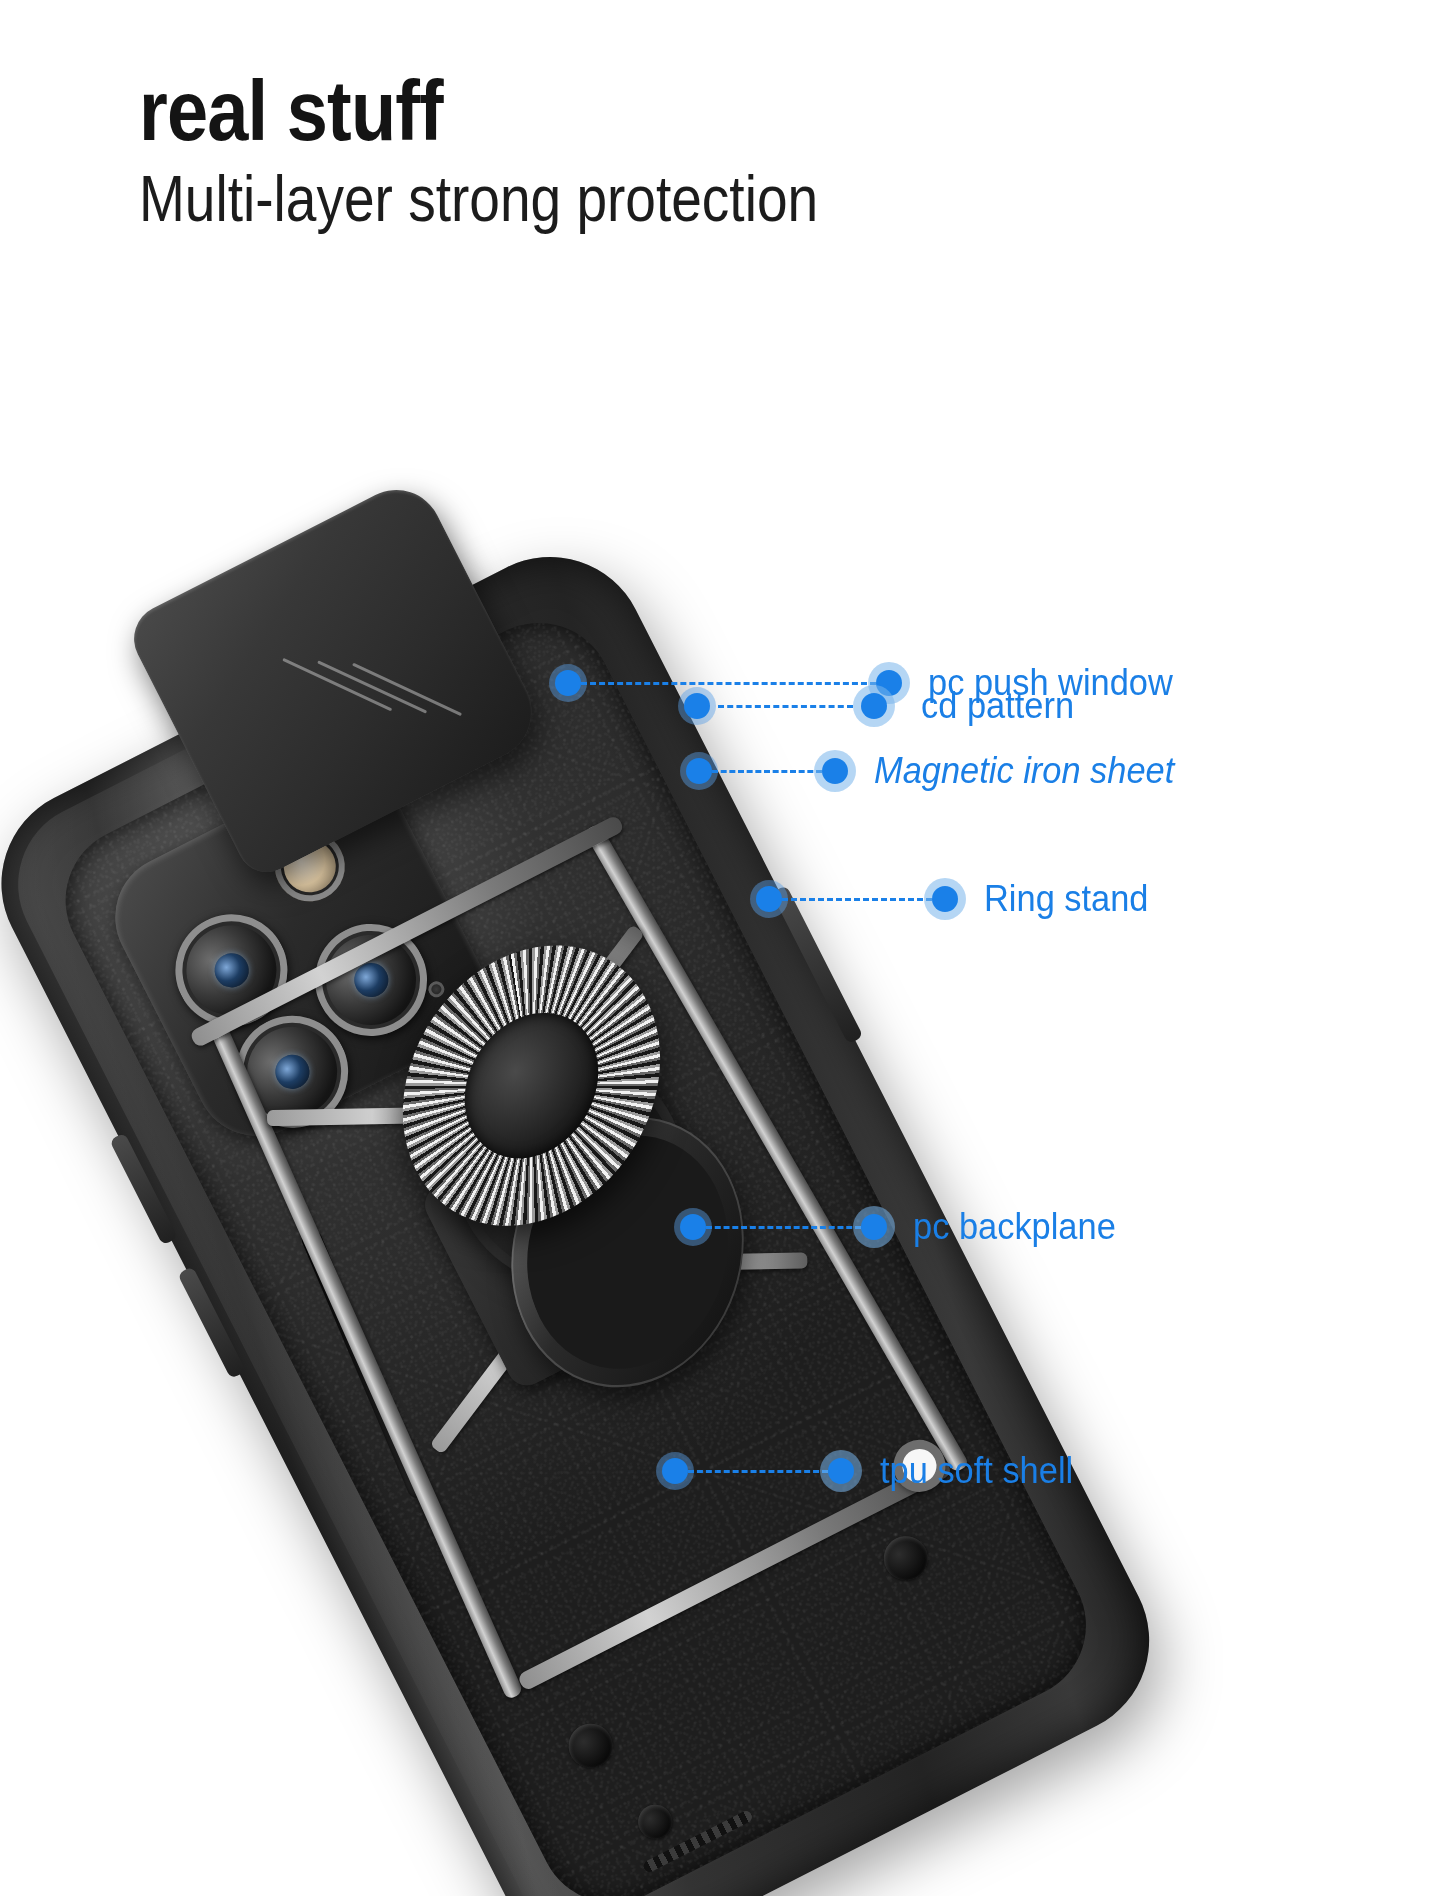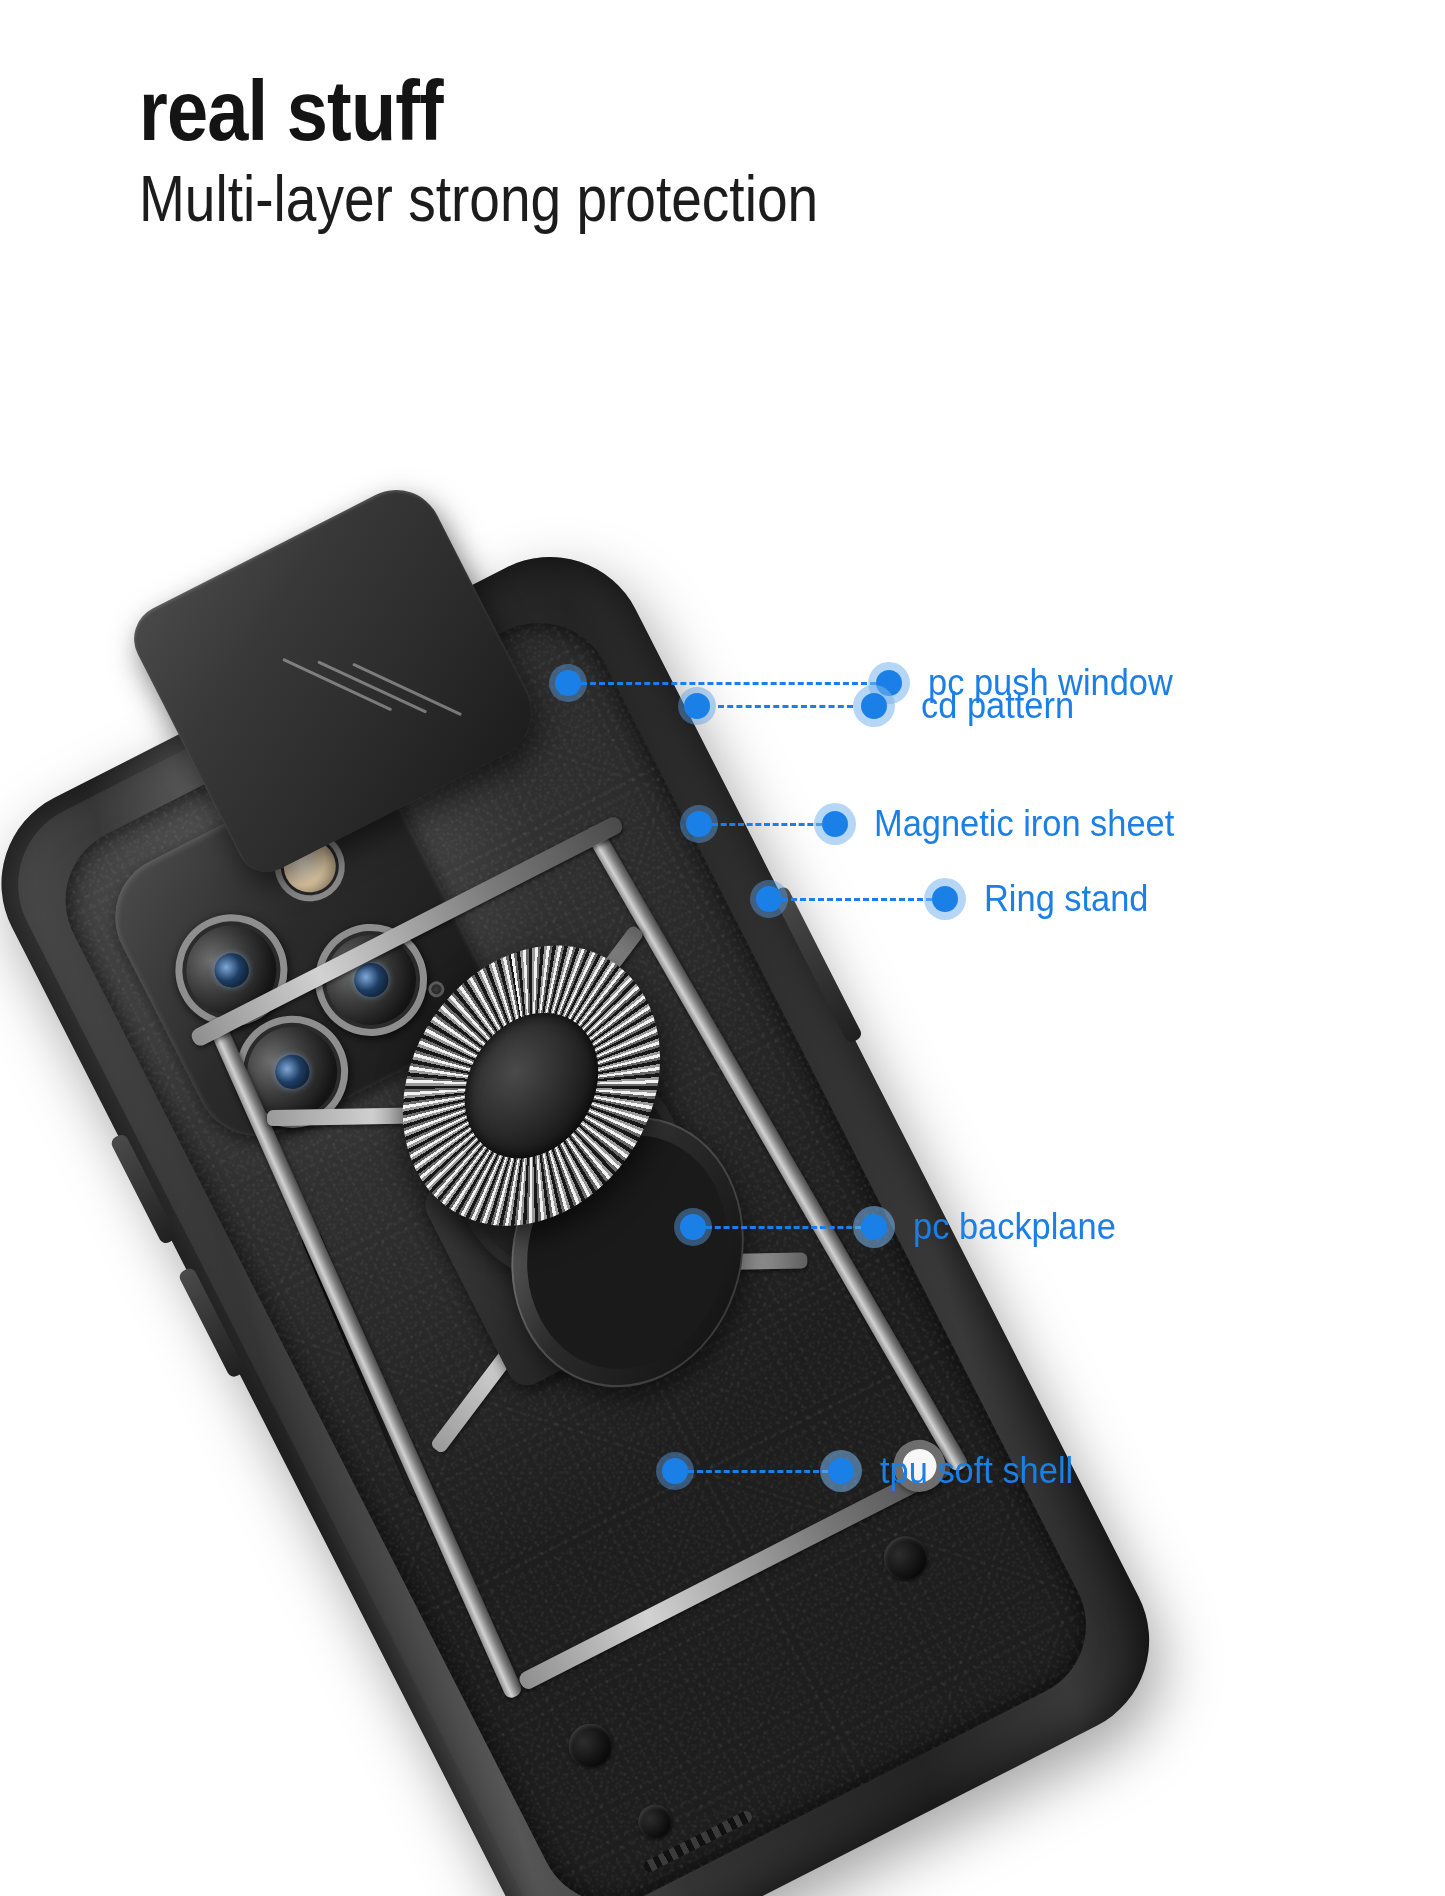--- a/index.html
+++ b/index.html
@@ -319,21 +319,21 @@
       <span class="leader" style="width: 295px;"></span>
       <span class="dot-end"></span>
       <span class="co-label">pc push window</span>
     </div>
     <div class="callout" style="left: 684px; top: 685px; gap: 8px;">
       <span class="dot-src"></span>
       <span class="leader" style="width: 135px;"></span>
       <span class="dot-end"></span>
       <span class="co-label">cd pattern</span>
     </div>
-    <div class="callout" style="left: 686px; top: 803px;">
+    <div class="callout" style="left: 686px; top: 750px; font-style: italic;">
       <span class="dot-src"></span>
       <span class="leader" style="width: 110px;"></span>
       <span class="dot-end"></span>
       <span class="co-label">Magnetic iron sheet</span>
     </div>
     <div class="callout" style="left: 756px; top: 878px;">
       <span class="dot-src"></span>
       <span class="leader" style="width: 150px;"></span>
       <span class="dot-end"></span>
       <span class="co-label">Ring stand</span>

